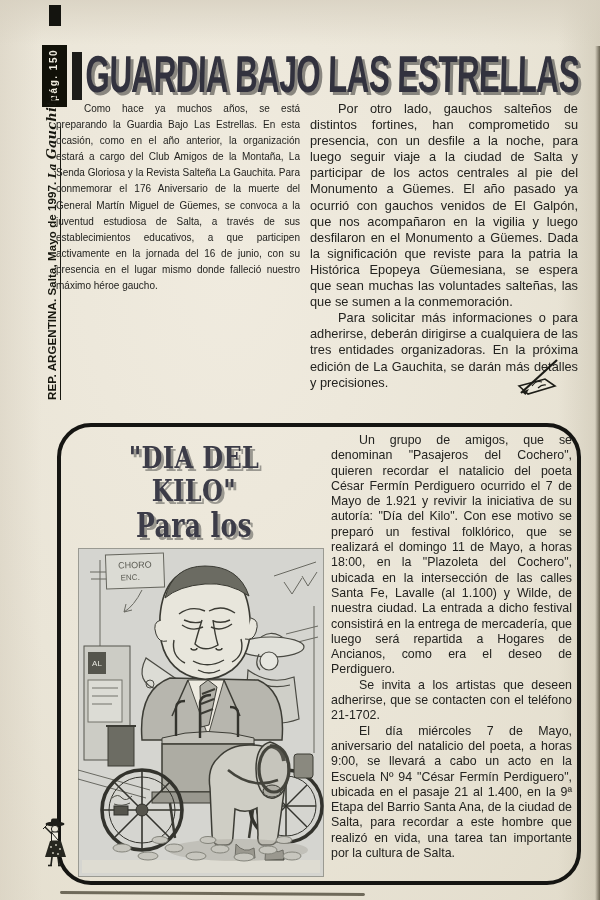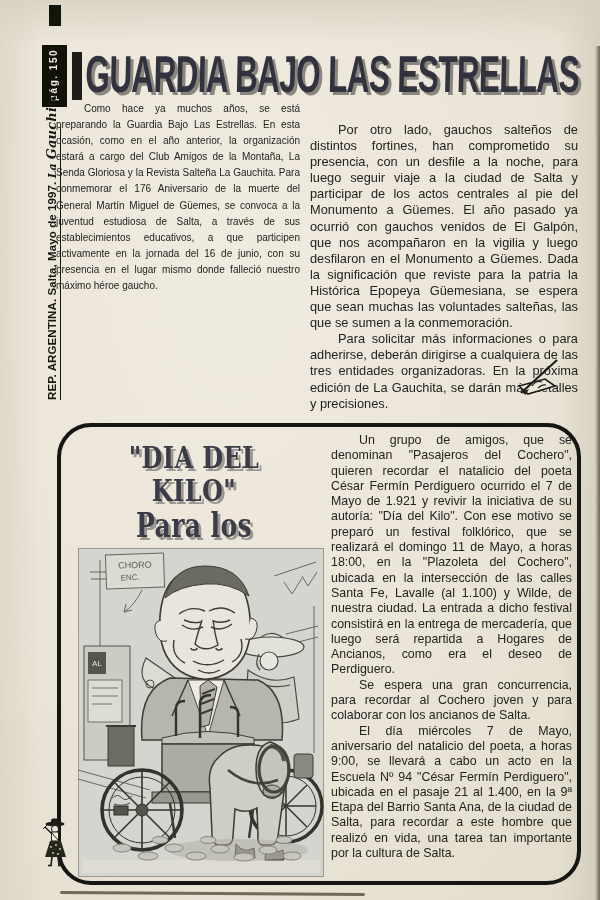--- a/index.html
+++ b/index.html
@@ -31,21 +31,21 @@
   
   .title-bar{position:absolute;left:72px;top:52px;width:10px;height:48px;background:#1c1c18;}
   .headline{position:absolute;left:86px;top:50px;white-space:nowrap;}
   .headline span{display:inline-block;transform:scale(.63,1.04) skewX(-2deg);transform-origin:left top;
     font-weight:bold;font-size:50px;line-height:46px;letter-spacing:-1px;color:#32323e;
     text-shadow:5px 3px 0 rgba(125,123,116,.9);}
   
   .col{position:absolute;text-align:justify;color:#232320;}
   .col p{margin:0;text-indent:28px;}
   .col-left{left:56px;top:101px;width:244px;font-size:10px;line-height:16.1px;}
-  .col-right{left:310px;top:101px;width:268px;font-size:12.8px;line-height:16.1px;margin-top:21px;}
+  .col-right{left:310px;top:101px;width:268px;font-size:12.8px;line-height:16.1px;}
   .hand-icon{position:absolute;left:512px;top:356px;}
   
   .kilo-box{position:absolute;left:57px;top:423px;width:516px;height:454px;
     border:4px solid #151512;border-radius:34px;}
   .kilo-heading{position:absolute;left:64px;top:441px;width:260px;text-align:center;
     font-family:"DejaVu Serif",serif;font-weight:bold;color:#3c3c48;}
   .kilo-heading .l1{display:inline-block;font-size:30px;line-height:33px;transform:scaleX(.8);
     text-shadow:3.5px 3px 0 rgba(150,148,140,.95);letter-spacing:.5px;}
   .kilo-heading .l2{display:inline-block;font-size:33px;line-height:37px;transform:scaleX(.76);
     text-shadow:3.5px 3px 0 rgba(150,148,140,.95);letter-spacing:.5px;}
@@ -223,21 +223,21 @@
           <ellipse cx="130" cy="292" rx="8" ry="3.5"></ellipse>
         <ellipse cx="206" cy="292" rx="8" ry="3.5"></ellipse>
       </g>
 
       <path d="M34 250 q6 -5 10 0 q4 4 10 -2 M36 256 q8 3 16 -1" stroke="#4c4c45" fill="none" stroke-width="1"></path>
     </svg>
   </div>
 
   <div class="col kilo-col">
     <p>Un grupo de amigos, que se denominan "Pasajeros del Cochero", quieren recordar el natalicio del poeta César Fermín Perdiguero ocurrido el 7 de Mayo de 1.921 y revivir la iniciativa de su autoría: "Día del Kilo". Con ese motivo se preparó un festival folklórico, que se realizará el domingo 11 de Mayo, a horas 18:00, en la "Plazoleta del Cochero", ubicada en la intersección de las calles Santa Fe, Lavalle (al 1.100) y Wilde, de nuestra ciudad. La entrada a dicho festival consistirá en la entrega de mercadería, que luego será repartida a Hogares de Ancianos, como era el deseo de Perdiguero.</p>
-    <p>Se espera una gran concurrencia, para recordar al Cochero joven y para colaborar con los ancianos de Salta.</p>
+    <p>Se invita a los artistas que deseen adherirse, que se contacten con el teléfono 21-1702.</p>
     <p>El día miércoles 7 de Mayo, aniversario del natalicio del poeta, a horas 9:00, se llevará a cabo un acto en la Escuela Nº 94 "César Fermín Perdiguero", ubicada en el pasaje 21 al 1.400, en la 9ª Etapa del Barrio Santa Ana, de la ciudad de Salta, para recordar a este hombre que realizó en vida, una tarea tan importante por la cultura de Salta.</p>
   </div>
 
   <div class="gaucho-figure">
     <svg width="26" height="52" viewBox="0 0 26 52">
       <ellipse cx="13" cy="8" rx="9.5" ry="2.6" fill="#1e1e19"></ellipse>
       <rect x="9" y="2.5" width="8" height="5.5" rx="2" fill="#1e1e19"></rect>
       <circle cx="13" cy="13" r="3.6" fill="#e9e5d7" stroke="#1e1e19" stroke-width="1"></circle>
       <line x1="11" y1="19" x2="3" y2="11" stroke="#1e1e19" stroke-width="1.5"></line>
       <line x1="1" y1="13" x2="6" y2="8" stroke="#1e1e19" stroke-width="1"></line>

